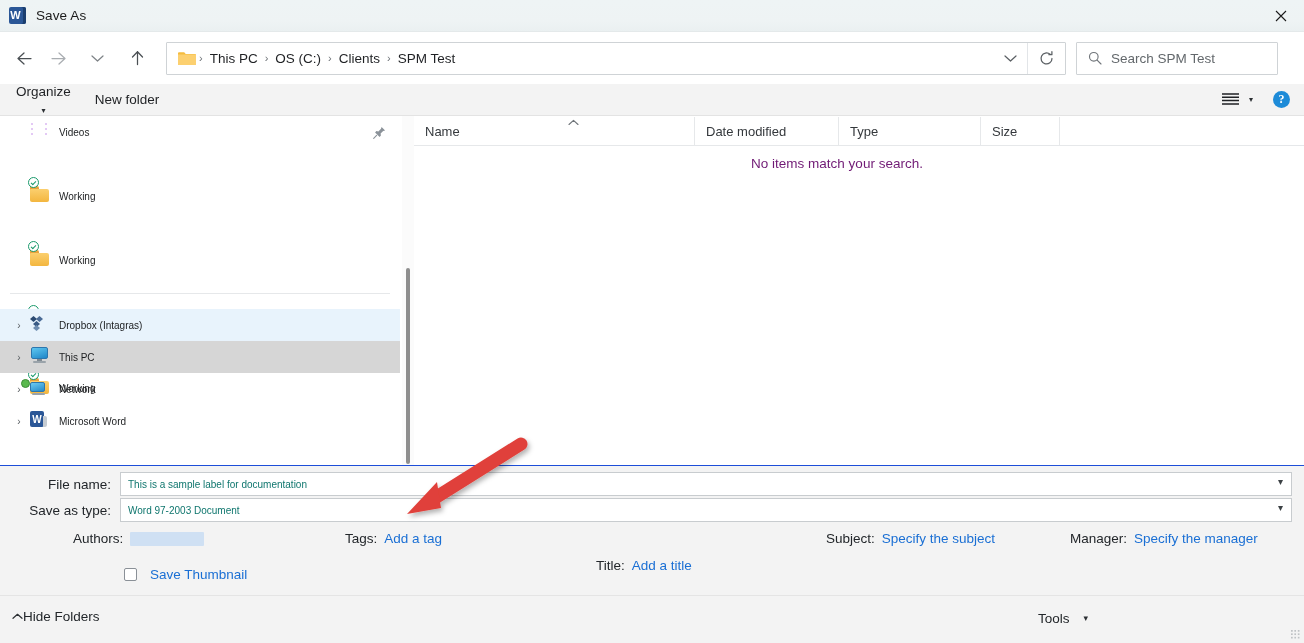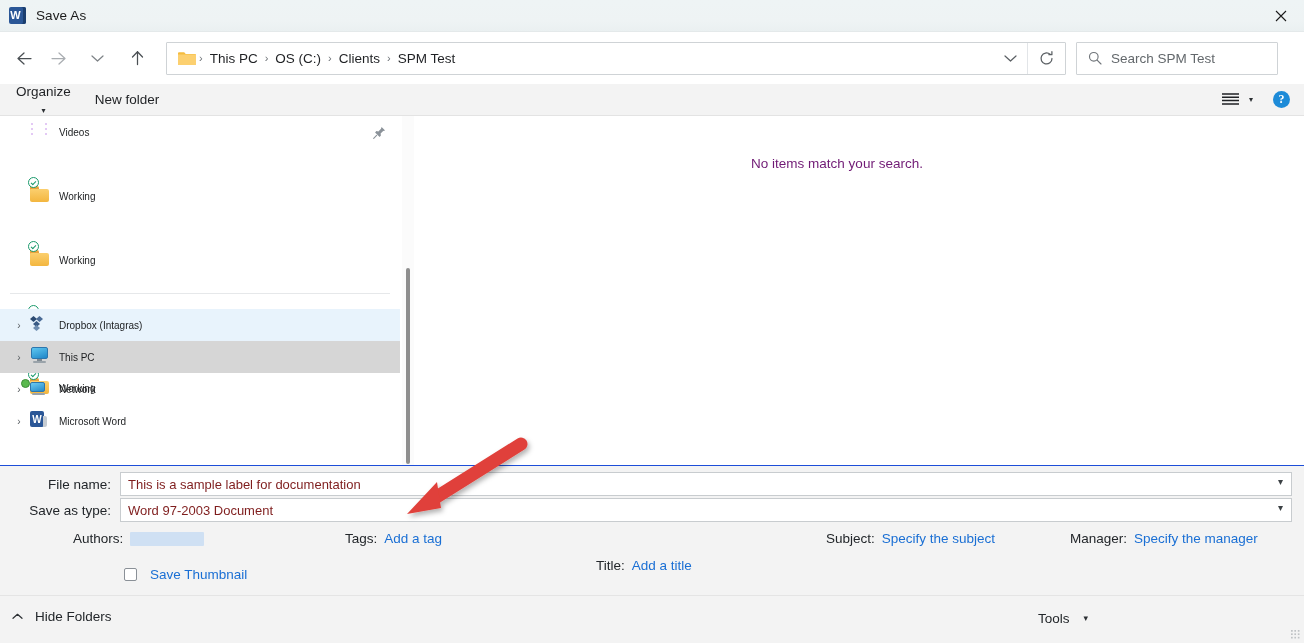--- a/index.html
+++ b/index.html
@@ -264,21 +264,21 @@
   .field-row { position: absolute; left: 0; display: flex; align-items: center; }
   .field-label {
     width: 120px; text-align: right; font-size: 13.5px; color: #22262a;
     padding-right: 9px;
   }
   .field-input {
     height: 24px; width: 1172px; background: #fff; border: 1px solid #c8cccf;
     display: flex; align-items: center; position: relative;
   }
   .field-input .val {
-    font-size: 13px; color: #7f1d1d; padding-left: 7px; white-space: nowrap;
+    font-size: 10px; color: #0f766e; padding-left: 7px; white-space: nowrap;
   }
   .field-input .combo-caret {
     position: absolute; right: 8px; top: 3px; font-size: 10px; color: #3c4145;
   }
 
   .meta-row { position: absolute; left: 0; top: 65px; width: 1304px; height: 22px; }
   .meta-item { position: absolute; display: flex; align-items: center; gap: 7px; }
   .meta-label { font-size: 13.5px; color: #22262a; white-space: nowrap; }
   .meta-link { font-size: 13.5px; color: #1a6fd4; white-space: nowrap; }
   .meta-redacted {
@@ -290,21 +290,21 @@
     width: 13px; height: 13px; border: 1px solid #8a9097; background: #fff; border-radius: 2px;
   }
   .thumb-label { font-size: 13.5px; color: #1a6fd4; }
 
   
   .footer {
     position: absolute; left: 0; top: 595px; width: 1304px; height: 48px;
     background: #f3f3f3; border-top: 1px solid #e4e4e4;
   }
   .hide-folders {
-    position: absolute; left: 12px; top: 13px; display: flex; align-items: center; gap: 12px;
+    position: absolute; left: 12px; top: 13px; display: flex; align-items: center; gap: 0;
     font-size: 13.5px; color: #22262a;
   }
   .hf-caret { font-size: 10px; color: #2b2f33; }
   .tools {
     position: absolute; left: 1032px; top: 7px; height: 30px;
     display: flex; align-items: center; gap: 14px;
     font-size: 13.5px; color: #22262a; padding: 0 6px;
   }
   .tools-caret { font-size: 9px; color: #2b2f33; }
   .grip {
@@ -492,20 +492,40 @@
       </span>
       <span class="nav-label">Microsoft Word</span>
     </div>
   </div>
 
   <div class="sb-scroll">
     <div class="sb-thumb"></div>
   </div>
 
   <div class="listpane">
+    <div class="colheader">
+      <div class="col col-name">
+        <span>Name</span>
+        <span class="sort-caret">
+          <svg width="11" height="7" viewBox="0 0 11 7">
+            <path d="M1 5.5 L5.5 1.3 L10 5.5" stroke="#6f7479" stroke-width="1.1" fill="none" stroke-linecap="round" stroke-linejoin="round"></path>
+          </svg>
+        </span>
+      </div>
+      <div class="col col-date">
+        <span>Date modified</span>
+      </div>
+      <div class="col col-type">
+        <span>Type</span>
+      </div>
+      <div class="col col-size">
+        <span>Size</span>
+      </div>
+      <div class="colheader-line"></div>
+    </div>
     <div class="empty-msg">No items match your search.</div>
   </div>
 
   <div class="bottom">
 
     <div class="field-row" style="top:6px;">
       <div class="field-label">File name:</div>
       <div class="field-input">
         <span class="val">This is a sample label for documentation</span>
         <span class="combo-caret">▾</span>

